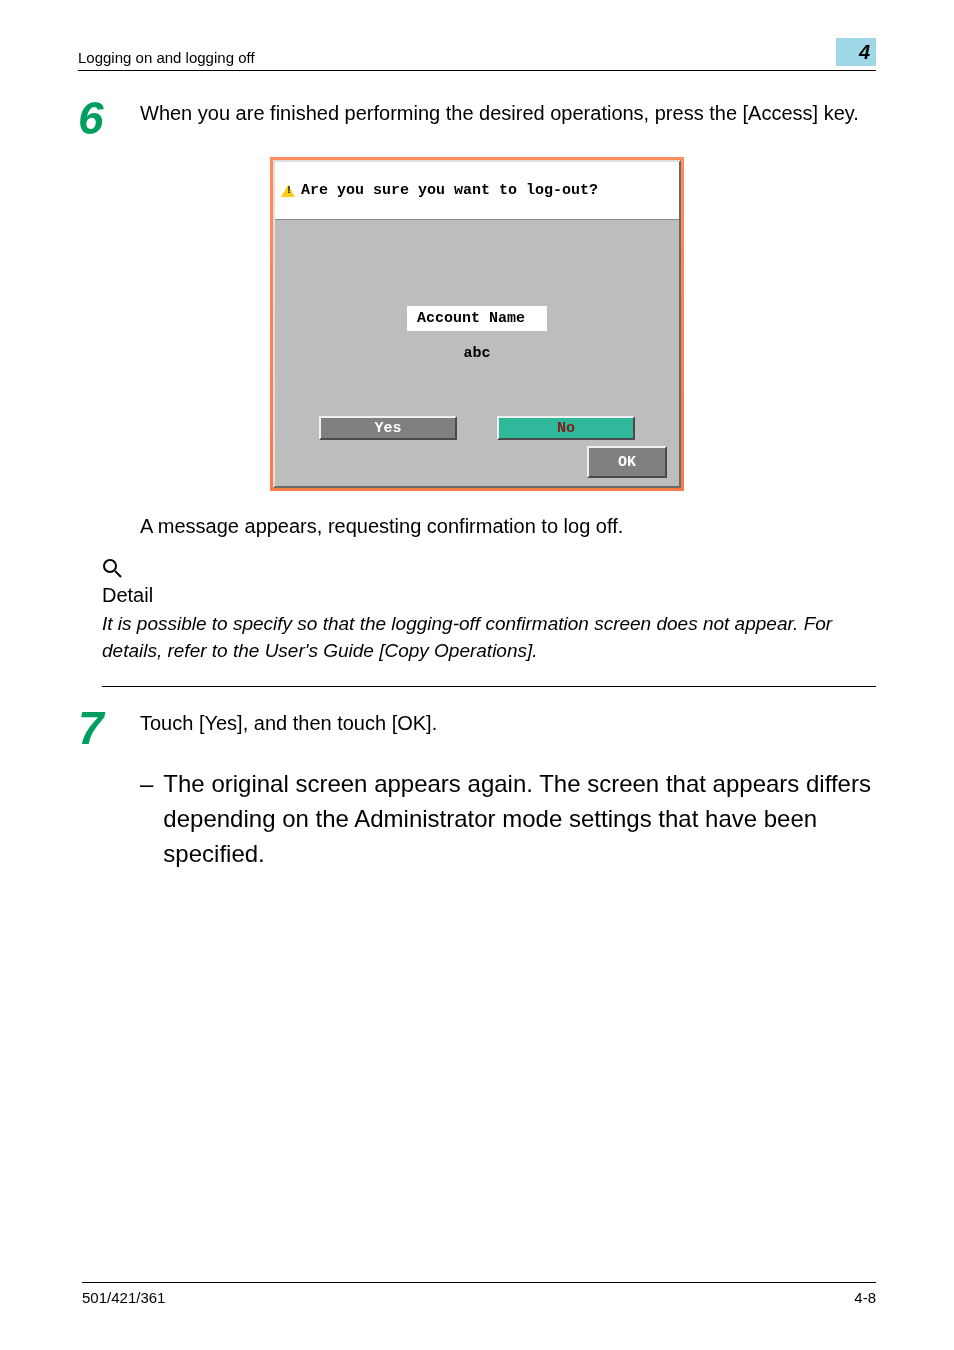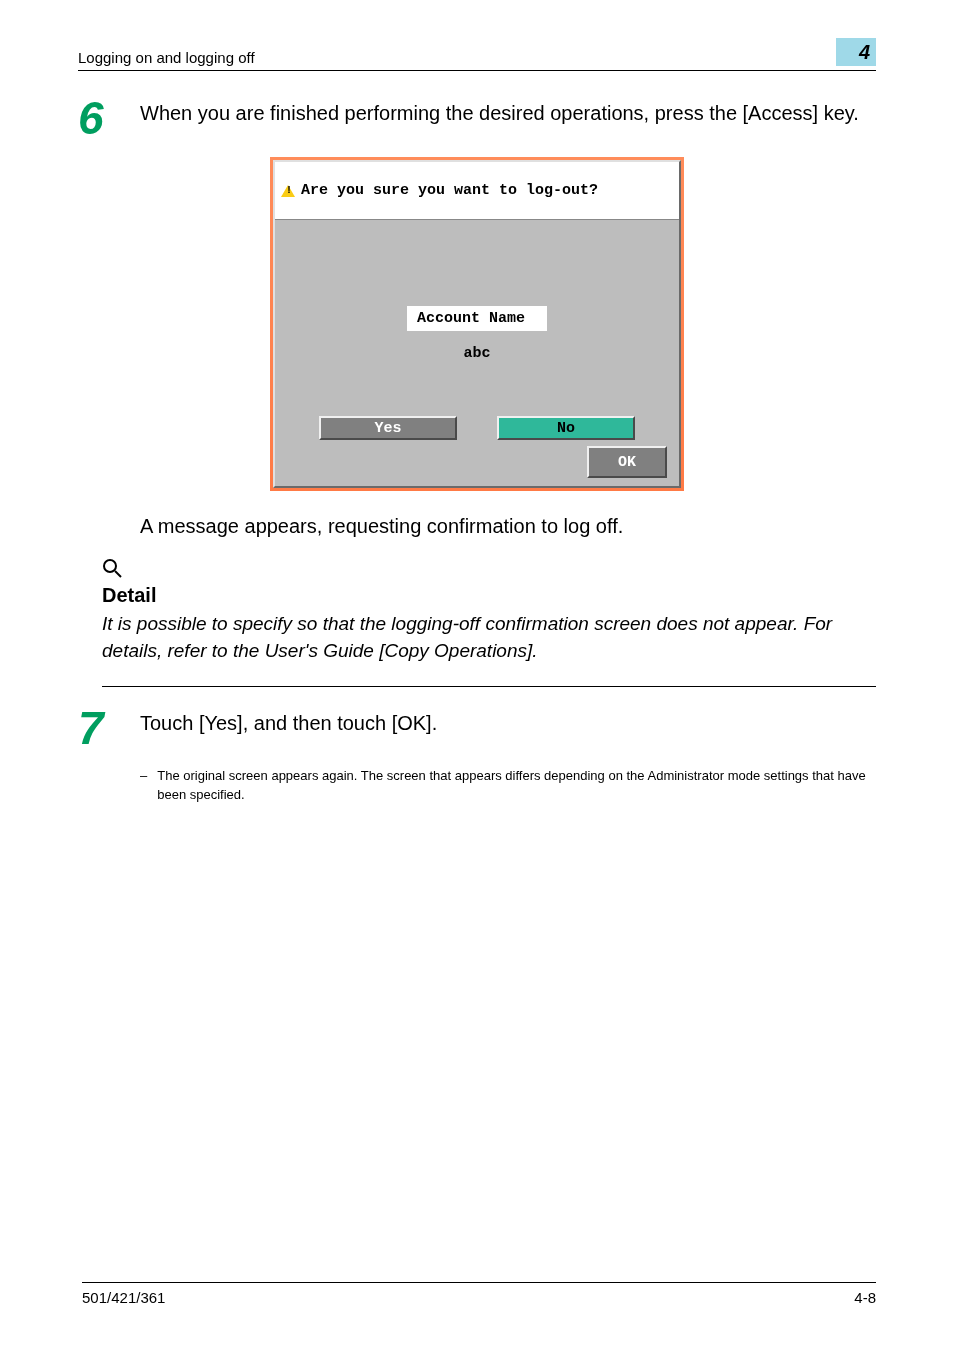--- a/index.html
+++ b/index.html
@@ -134,21 +134,21 @@
     width: 138px; height: 24px;
     border-top: 2px solid #f0f0f0;
     border-left: 2px solid #f0f0f0;
     border-right: 2px solid #4a4a4a;
     border-bottom: 2px solid #4a4a4a;
     display: flex; align-items: center; justify-content: center;
     color: #fff;
     font-weight: bold;
   }
   .btn-yes { background: #808080; }
-  .btn-no { background: #2fb89a; color: #000000; }
+  .btn-no { background: #2fb89a; color: #7f1d1d; }
   .ok-row {
     display: flex; justify-content: flex-end;
     padding: 0 12px 8px 0;
   }
   .btn-ok {
     width: 80px; height: 32px;
     background: #808080;
     border-top: 2px solid #f0f0f0;
     border-left: 2px solid #f0f0f0;
     border-right: 2px solid #4a4a4a;
@@ -166,32 +166,32 @@
     border-bottom: 1px solid #000;
     padding-bottom: 22px;
     margin-bottom: 18px;
   }
   .detail-icon {
     width: 20px; height: 20px;
     position: relative;
     margin-bottom: 6px;
   }
   .detail-head {
-    font-weight: bold;
+    font-weight: normal;
     font-size: 20px;
     margin-bottom: 4px;
   }
   .detail-body {
     font-style: italic;
     font-size: 19px;
     line-height: 1.4;
   }
   .sub-list {
     margin-left: 62px;
-    font-size: 13px;
+    font-size: 24px;
     line-height: 1.45;
   }
   .sub-list .dash {
     display: flex;
     gap: 10px;
   }
   .sub-list .dash::before {
     content: "–";
     flex: 0 0 auto;
   }

